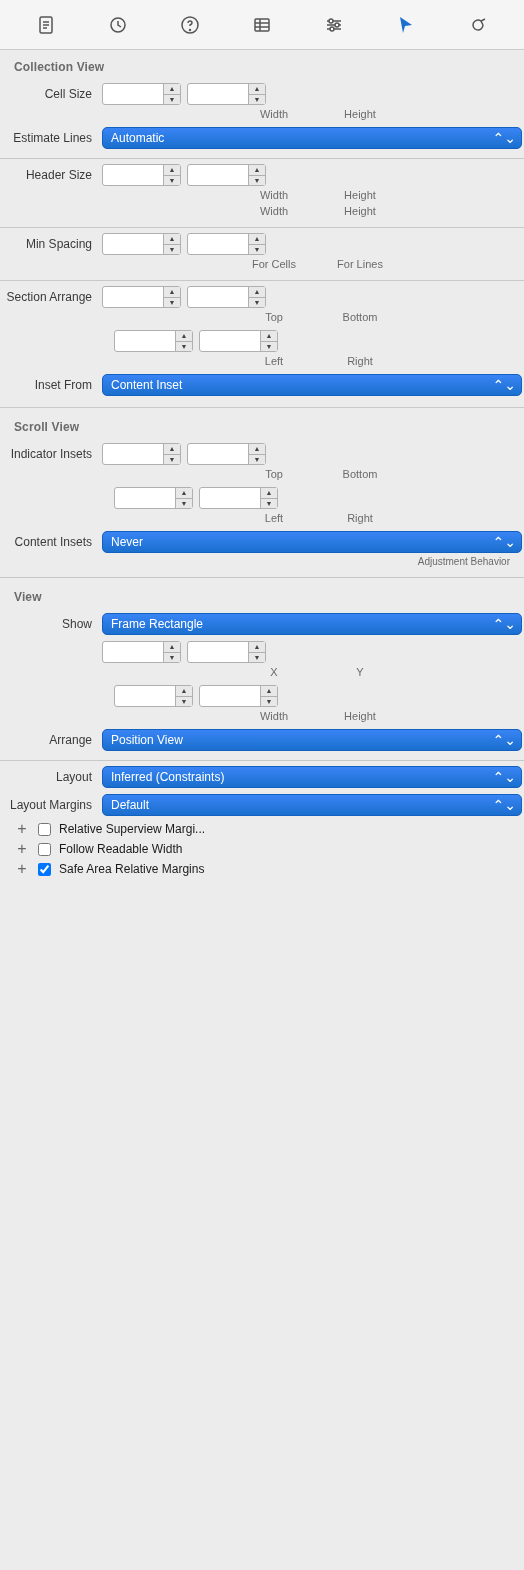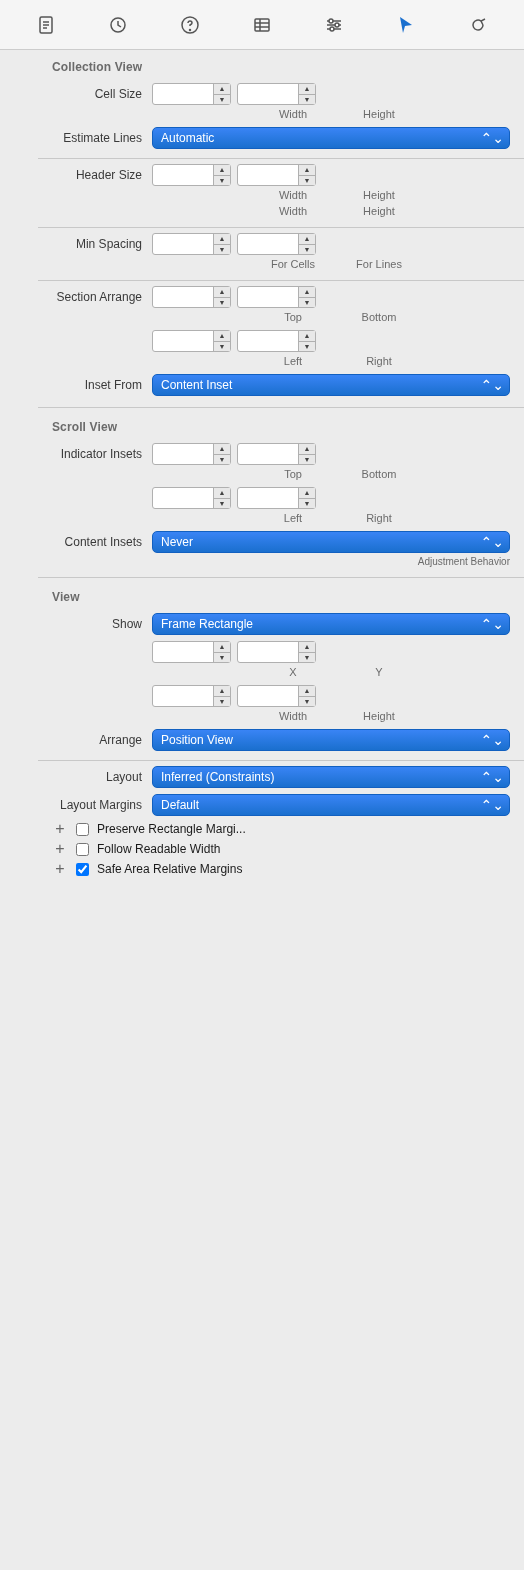--- a/index.html
+++ b/index.html
@@ -30,41 +30,40 @@
       font-size: 18px;
       color: #555;
       cursor: pointer;
     }
     .toolbar-icon.active {
       color: #1a6fce;
     }
 
     .panel {
       padding: 0;
-      margin-left: 38px;
     }
 
     .section-header {
       font-size: 12px;
       font-weight: 600;
       color: #6b6b6b;
       padding: 10px 14px 6px 14px;
       letter-spacing: 0.01em;
     }
 
     .section-divider {
       border: none;
       border-top: 1px solid #c8c8c8;
       margin: 6px 0 2px 0;
     }
 
     .row {
       display: flex;
       align-items: center;
-      padding: 3px 14px;
+      padding: 3px 2px;
       min-height: 24px;
     }
 
     .row-label {
       color: #3a3a3a;
       text-align: right;
       min-width: 100px;
       padding-right: 10px;
       font-size: 12px;
       flex-shrink: 0;
@@ -631,21 +630,21 @@
           <option>Language Directional</option>
         </select>
         <span class="select-arrow">⌃⌄</span>
       </div>
     </div>
   </div>
 
   <div class="plus-row">
     <button class="plus-btn">+</button>
     <input type="checkbox" id="psm" style="">
-    <label for="psm">Preserve Rectangle Margi...</label>
+    <label for="psm">Relative Superview Margi...</label>
   </div>
 
   <div class="plus-row">
     <button class="plus-btn">+</button>
     <input type="checkbox" id="frw" style="">
     <label for="frw">Follow Readable Width</label>
   </div>
 
   <div class="plus-row">
     <button class="plus-btn">+</button>

